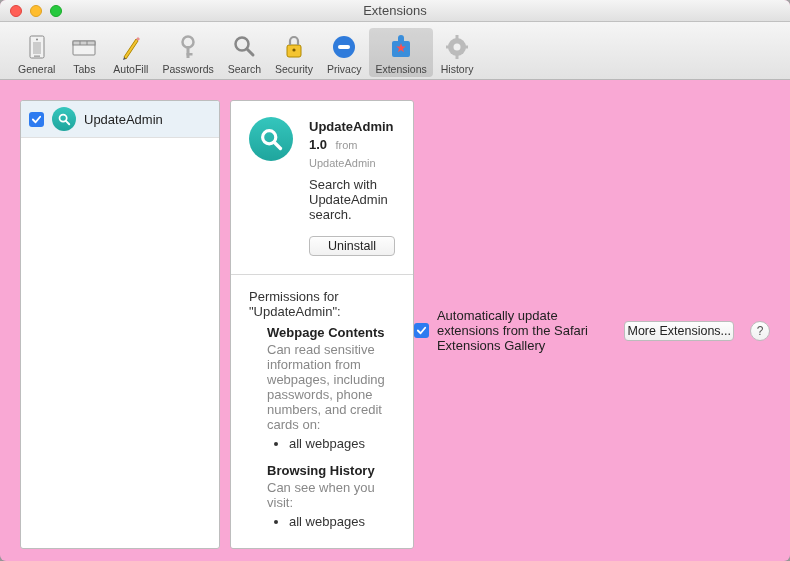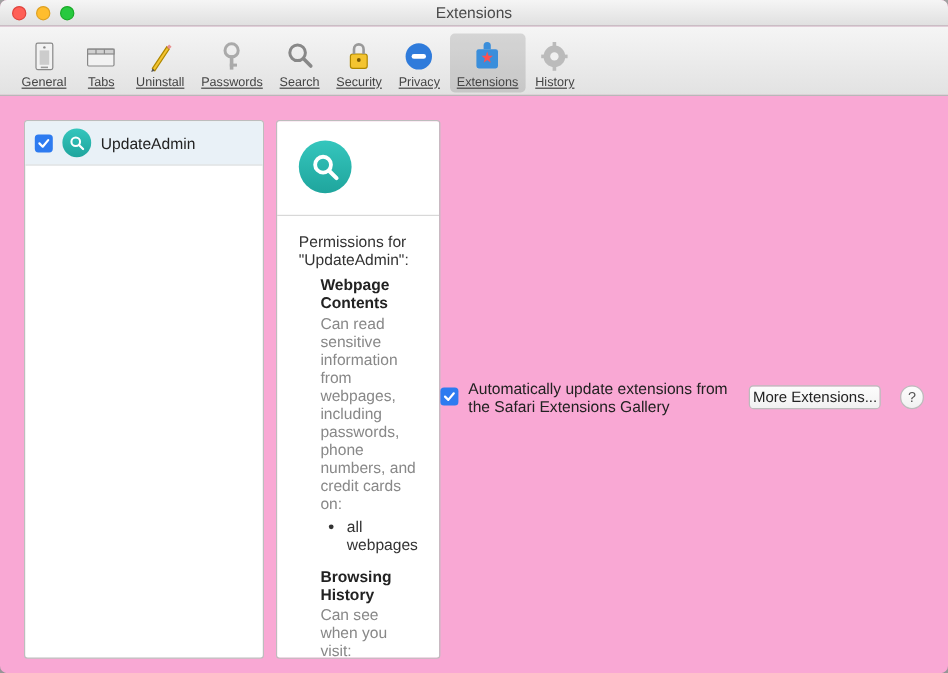--- a/index.html
+++ b/index.html
@@ -9,21 +9,21 @@
 .traffic { display: flex; gap: 8px; padding-left: 10px; position: absolute; }
 .dot { width: 12px; height: 12px; border-radius: 50%; }
 .dot.red { background: #ff5f56; border: 0.5px solid #e0443e; }
 .dot.yellow { background: #ffbd2e; border: 0.5px solid #dea123; }
 .dot.green { background: #27c93f; border: 0.5px solid #1aab29; }
 .title { flex: 1; text-align: center; font-size: 13px; color: #4a4a4a; }
 .toolbar { height: 58px; background: linear-gradient(#f5f5f5,#e2e2e2); border-bottom: 1px solid #b8b8b8; display: flex; align-items: flex-end; padding: 0 12px 2px; gap: 2px; }
 .tb-item { display: flex; flex-direction: column; align-items: center; padding: 4px 6px 2px; border-radius: 4px; cursor: default; min-width: 42px; }
 .tb-item.selected { background: rgba(0,0,0,0.12); }
 .tb-icon { height: 30px; display: flex; align-items: center; justify-content: center; }
-.tb-label { font-size: 10.5px; color: #444; margin-top: 1px; text-decoration: underline; }
+.tb-label { font-size: 10.5px; color: #444; margin-top: 1px; }
 .content { padding: 20px 20px 12px; height: calc(561px - 80px); display: flex; flex-direction: row; }
 .panels { flex: 1; display: flex; gap: 10px; min-height: 0; }
 .left { width: 200px; background: #fff; border: 1px solid #bdbdbd; border-radius: 3px; overflow: auto; }
 .ext-row { display: flex; align-items: center; gap: 8px; padding: 6px 8px; background: #e9f1f7; border-bottom: 1px solid #e0e0e0; }
 .chk { width: 15px; height: 15px; border-radius: 3px; background: #2d7bf0; display: flex; align-items: center; justify-content: center; }
 .chk svg { width: 11px; height: 11px; }
 .icn-circle { width: 24px; height: 24px; border-radius: 50%; background: linear-gradient(#35c6bd,#1fa59d); display: flex; align-items: center; justify-content: center; }
 .icn-circle.big { width: 44px; height: 44px; }
 .icn-circle svg { width: 60%; height: 60%; }
 .ext-name { font-size: 13px; color: #222; }
@@ -84,21 +84,21 @@
       <div class="tb-label">Tabs</div>
     </div>
     <div class="tb-item">
       <div class="tb-icon">
         <svg width="26" height="28" viewBox="0 0 26 28">
             <path d="M6 24 L18 6 L20 8 L8 26 Z" fill="#f4c430" stroke="#b08800"></path>
             <path d="M18 6 L20 4 L22 6 L20 8 Z" fill="#e89090"></path>
             <path d="M6 24 L5 27 L8 26 Z" fill="#555"></path>
           </svg>
       </div>
-      <div class="tb-label">Uninstall</div>
+      <div class="tb-label">AutoFill</div>
     </div>
     <div class="tb-item">
       <div class="tb-icon">
         <svg width="26" height="28" viewBox="0 0 26 28">
             <circle cx="13" cy="9" r="5.5" fill="none" stroke="#aaa" stroke-width="2.5"></circle>
             <rect x="11.5" y="13" width="3" height="12" fill="#aaa"></rect>
             <rect x="11.5" y="20" width="6" height="2.5" fill="#aaa"></rect>
           </svg>
       </div>
       <div class="tb-label">Passwords</div>
@@ -177,20 +177,26 @@
         </div>
       </div>
 
       <div class="right">
         <div class="detail-top">
           <div class="icn-circle big">
             <svg viewBox="0 0 20 20">
                 <circle cx="8.5" cy="8.5" r="5" fill="none" stroke="#fff" stroke-width="2.4"></circle>
                 <line x1="12.3" y1="12.3" x2="17" y2="17" stroke="#fff" stroke-width="2.6" stroke-linecap="round"></line>
               </svg>
+          </div>
+          <div class="detail-info">
+            <span class="detail-title">UpdateAdmin 1.0</span>
+            <span class="detail-from">from UpdateAdmin</span>
+            <div class="detail-desc">Search with UpdateAdmin search.</div>
+            <button class="btn">Uninstall</button>
           </div>
         </div>
         <div class="perms">
           <div class="perm-head">Permissions for "UpdateAdmin":</div>
           <div class="perm-group">
             <div class="perm-title">Webpage Contents</div>
             <div class="perm-desc">Can read sensitive information from webpages, including passwords, phone numbers, and credit cards on:</div>
             <ul class="perm-list">
                 <li>all webpages</li>
               </ul>

